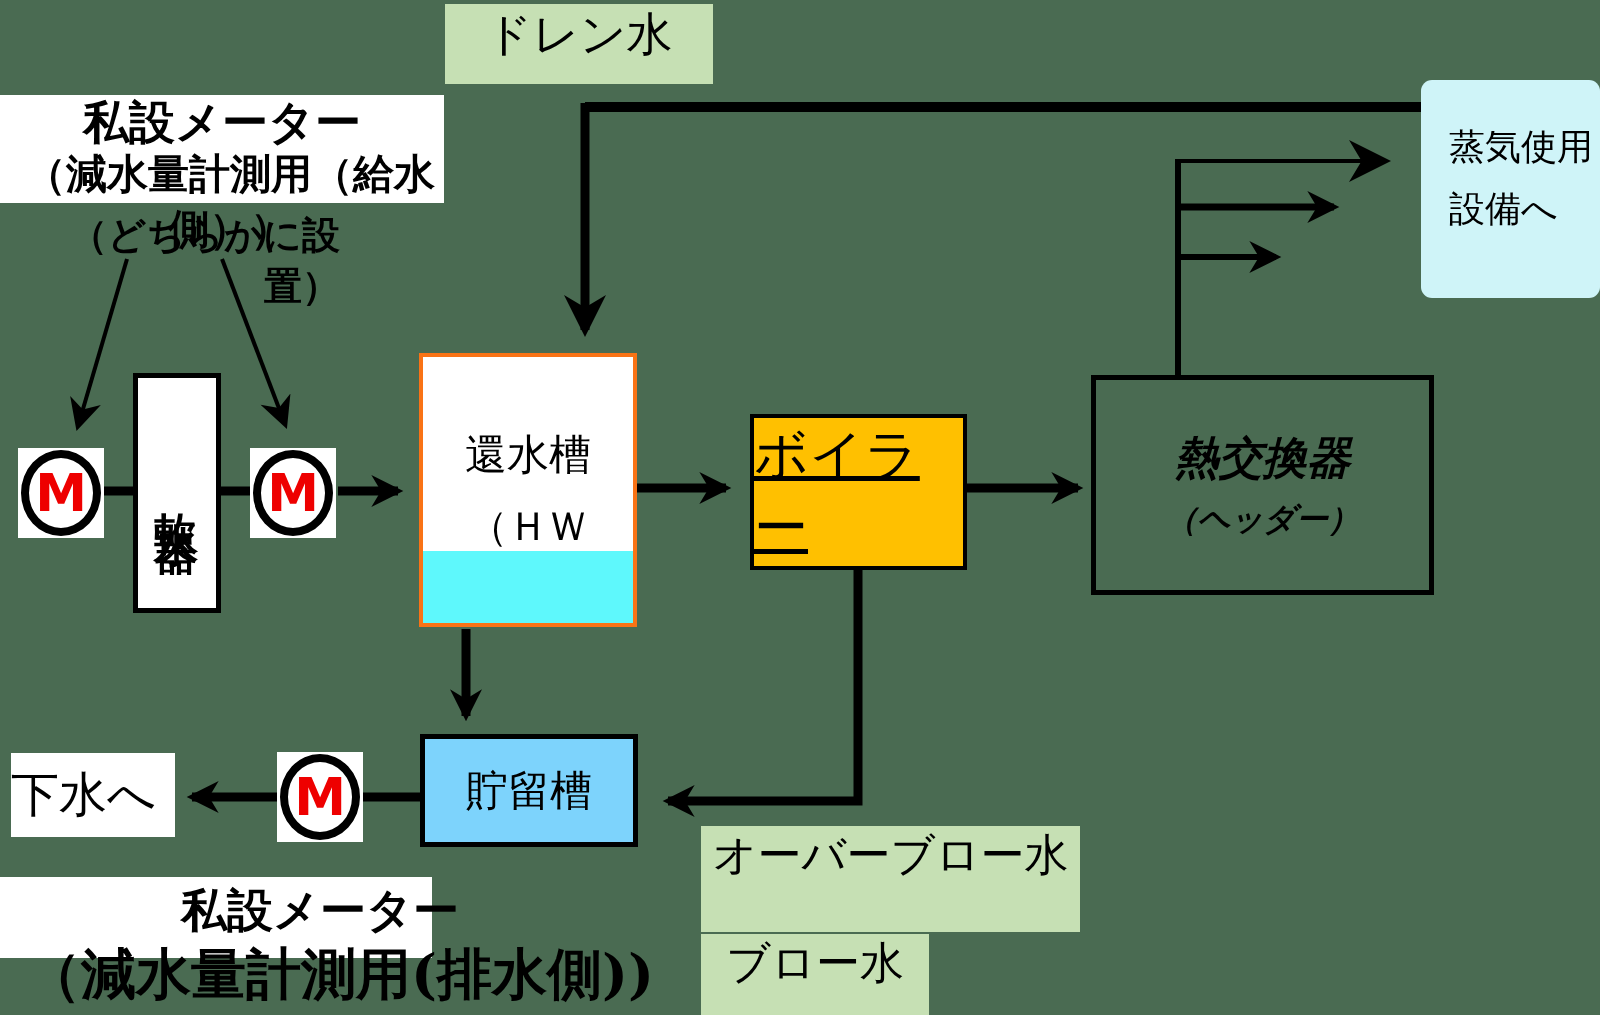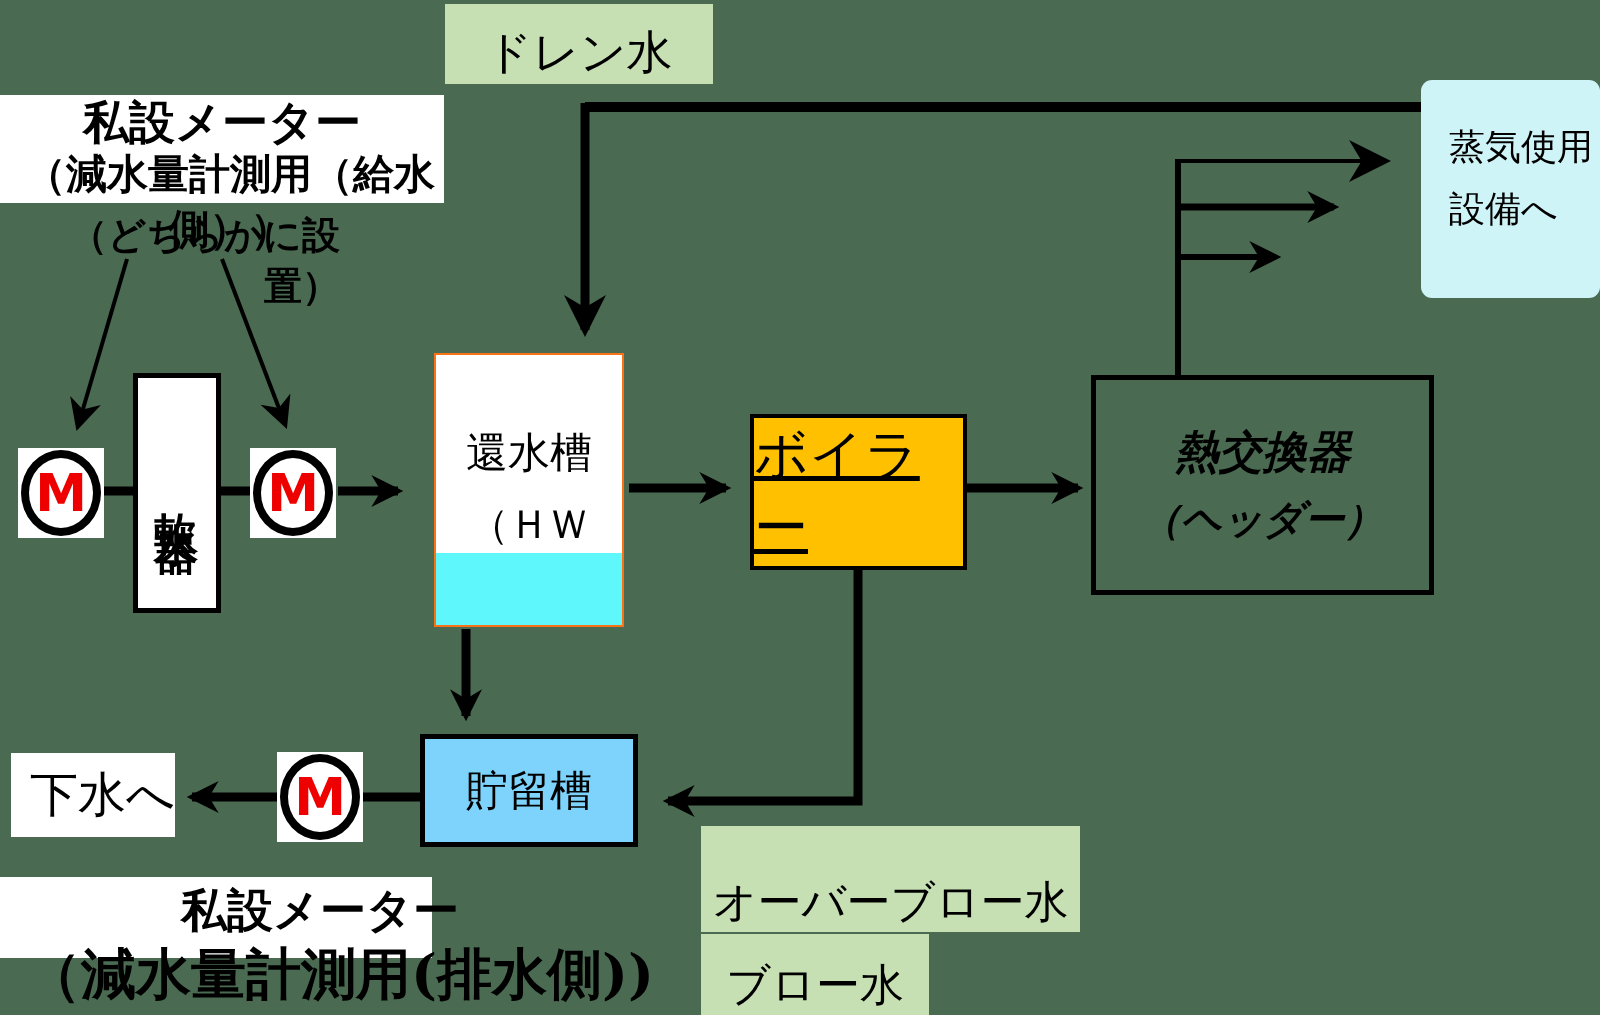--- a/index.html
+++ b/index.html
@@ -6,54 +6,54 @@
   body{width:1600px;height:1015px;overflow:hidden;}
   .canvas{
     position:relative;width:1600px;height:1015px;
     background:#4a6b52;
     font-family:"DejaVu Sans","Liberation Sans",sans-serif;
     color:#000;
   }
   svg.layer{position:absolute;left:0;top:0;z-index:1;}
   svg.layer-top{position:absolute;left:0;top:0;z-index:6;}
   .node{position:absolute;z-index:2;box-sizing:border-box;}
-  .green-label{background:#c6e0b4;display:flex;align-items:flex-end;justify-content:center;}
+  .green-label{background:#c6e0b4;display:flex;align-items:flex-start;justify-content:center;}
   .drain-label{left:445px;top:4px;width:268px;height:80px;font-size:46px;}
   .top-note-bg{left:0;top:95px;width:444px;height:108px;background:#fff;z-index:2;}
   .top-note-l1{left:0;top:92px;width:444px;text-align:center;font-size:46px;font-weight:700;z-index:3;}
   .top-note-l2{left:4px;top:147px;width:452px;text-align:center;font-size:41px;font-weight:600;
                font-family:Liberation Serif, serif;z-index:3;}
   .top-note-l3{left:10px;top:210px;width:330px;text-align:right;font-size:38px;font-weight:700;z-index:3;}
   .meter{background:#fff;display:flex;align-items:center;justify-content:center;z-index:3;}
   .meter{width:86px;height:90px;}
   .meter .circ{width:64px;height:70px;border:8px solid #000;border-radius:50%;background:#fff;
                display:flex;align-items:center;justify-content:center;}
   .meter .m{color:#ee0000;font-weight:700;font-size:52px;line-height:1;}
   .meter-1{left:18px;top:448px;}
   .meter-2{left:250px;top:448px;}
   .meter-3{left:277px;top:752px;}
   .softener{left:133px;top:373px;width:88px;height:240px;background:#fff;border:5px solid #000;
             display:flex;align-items:center;justify-content:center;}
   .softener .vtext{writing-mode:vertical-rl;font-size:44px;font-weight:600;letter-spacing:10px;}
-  .return-tank{left:434px;top:353px;width:190px;height:274px;background:#fff;border:2px solid #f97316;}
+  .return-tank{left:419px;top:353px;width:218px;height:274px;background:#fff;border:4px solid #f97316;}
   .return-tank .water{position:absolute;left:0;right:0;bottom:0;height:72px;background:#5ef8fc;}
   .return-tank .l1{position:absolute;left:0;top:70px;width:100%;text-align:center;font-size:42px;}
   .return-tank .l2{position:absolute;left:0;top:142px;width:100%;text-align:center;font-size:40px;}
   .boiler{left:750px;top:414px;width:217px;height:156px;background:#ffc000;border:4px solid #000;
           display:flex;align-items:center;justify-content:center;font-size:54px;text-decoration:underline;}
   .heat-exchanger{left:1091px;top:375px;width:343px;height:220px;border:5px solid #000;
           display:flex;flex-direction:column;align-items:center;justify-content:center;gap:10px;font-weight:700;font-style:italic;}
   .heat-exchanger .l1{font-size:44px;}
-  .heat-exchanger .l2{font-size:40px;}
+  .heat-exchanger .l2{font-size:32px;}
   .steam-box{left:1421px;top:80px;width:179px;height:218px;background:#cff4f8;border-radius:11px;}
   .steam-box .txt{position:absolute;left:28px;top:36px;font-size:36px;line-height:62px;white-space:nowrap;}
   .storage-tank{left:420px;top:734px;width:218px;height:113px;background:#7dd3fc;border:5px solid #000;
           display:flex;align-items:center;justify-content:center;font-size:42px;}
   .sewer-label{left:11px;top:753px;width:164px;height:84px;background:#fff;
-          display:flex;align-items:center;justify-content:flex-end;font-size:48px;}
+          display:flex;align-items:center;justify-content:flex-start;font-size:48px;}
   .bottom-note-bg{left:0;top:877px;width:432px;height:81px;background:#fff;z-index:2;}
   .bottom-note-l1{left:100px;top:880px;width:440px;text-align:center;font-size:46px;font-weight:700;z-index:3;}
   .bottom-note-l2{left:0;top:938px;width:680px;text-align:center;font-size:55px;font-weight:600;
                font-family:"DejaVu Serif","Liberation Serif",serif;z-index:3;}
   .overflow-label{left:701px;top:826px;width:379px;height:106px;font-size:44px;}
   .blow-label{left:701px;top:934px;width:228px;height:81px;font-size:44px;}
   .txtline{position:absolute;}
 </style>
 </head>
 <body>

